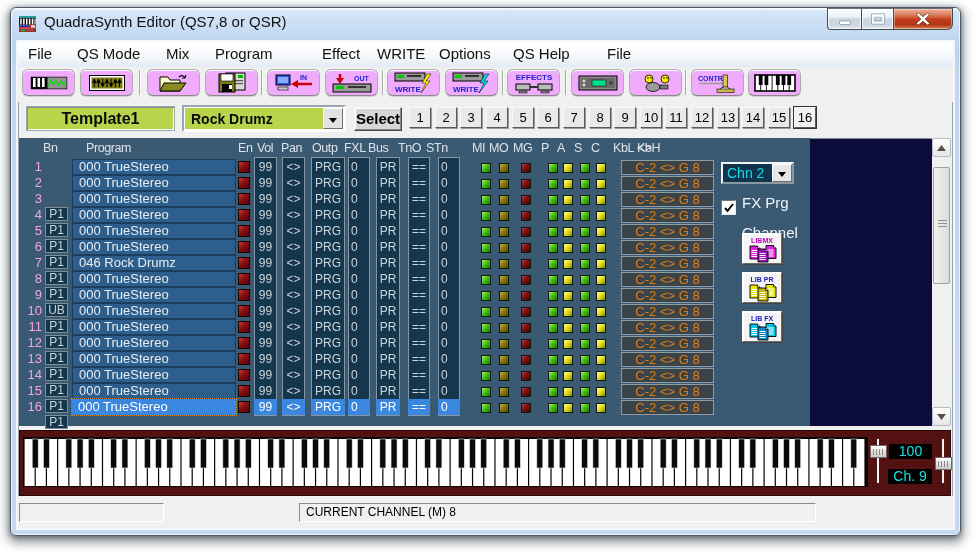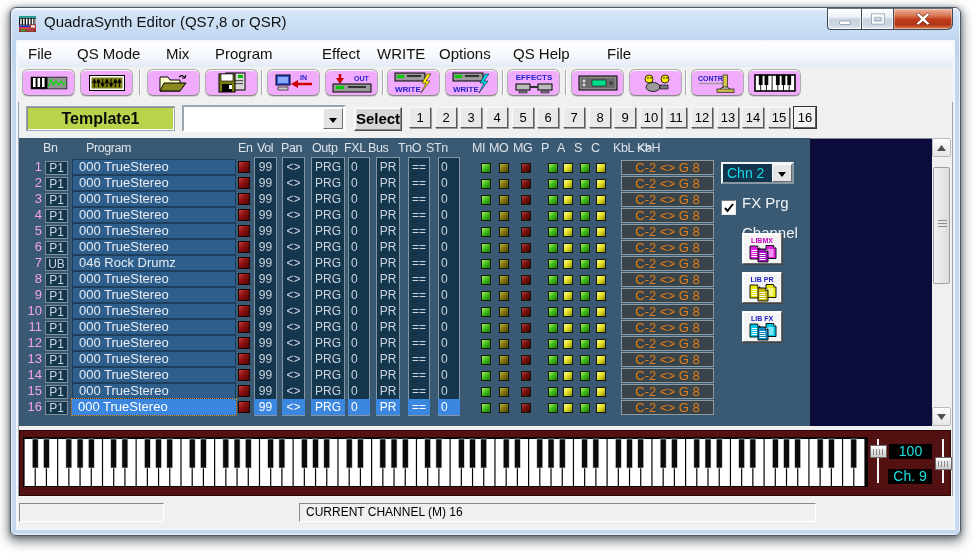--- a/index.html
+++ b/index.html
@@ -54,21 +54,21 @@
   font-size:13px; color:#000; text-align:center; line-height:19px; }
 #nb16 { outline:1px solid #333; background:#f2f2f2; }
 
 #mdi { position:absolute; left:19px; top:138px; width:932px; height:288px; background:#0b0b3c;
   border-top:1px solid #828c96; border-left:1px solid #828c96; }
 #panel { position:absolute; left:19px; top:138px; width:791px; height:288px; background:#3a5972; }
 .hdr { position:absolute; top:141px; font-size:12.5px; letter-spacing:-0.4px; color:#dce3ea; }
 .rnum { position:absolute; left:20px; width:22px; height:16px; font-size:13px; color:#f0a4f0;
   text-align:right; line-height:16px; }
 .bnbox { position:absolute; left:45px; width:23px; height:14px; background:#15374e;
-  border:1px solid #7e8c99; font-size:12px; color:#c9d2da; text-align:center; line-height:12px; }
+  border:1px solid #7e8c99; font-size:12px; color:#c9d2da; text-align:center; line-height:12px;margin-top:46px; }
 .prog { position:absolute; left:72px; width:164px; height:16px; background:#2e5e8c;
   border:1px solid #1c3e5c;
   font-size:13px; color:#e8edf2; line-height:14px; padding-left:6px; }
 .cell-sel { position:absolute; left:72px; width:164px; height:16px; background:#3b87e0;
   outline:1px dotted #d88a20; font-size:13px; color:#ffffff; line-height:15px; padding-left:6px; }
 .enled { position:absolute; left:238px; width:12px; height:12px; border:1px solid #160404;
   background:linear-gradient(135deg,#c84040 0%,#8e1212 40%,#520606 100%); }
 .strip { position:absolute; top:157px; height:259px; background:#15374e; border:1px solid #8795a3; }
 .stxt { position:absolute; height:16px; font-size:12px; color:#ccd4dc; text-align:center; line-height:16px; }
 .stxt-sel { background:#3b87e0; color:#fff; }
@@ -319,20 +319,21 @@
 <div class="tsep" style="left:121px"></div>
 <div class="tsep" style="left:243px"></div>
 <div class="tsep" style="left:364px"></div>
 <div class="tsep" style="left:484px"></div>
 <div class="tsep" style="left:547px"></div>
 <div class="tsep" style="left:667px"></div>
   </div>
 
 <div id="tmplbox">Template1</div>
 <div id="combo">
+    <div class="list">Rock Drumz</div>
     <div class="btn"></div>
   </div>
 <div id="selbtn">Select</div>
 <div class="numbtn" style="left:409px">1</div>
 <div class="numbtn" style="left:435px">2</div>
 <div class="numbtn" style="left:460px">3</div>
 <div class="numbtn" style="left:486px">4</div>
 <div class="numbtn" style="left:512px">5</div>
 <div class="numbtn" style="left:537px">6</div>
 <div class="numbtn" style="left:563px">7</div>
@@ -903,14 +904,14 @@
   <div class="slider-track" style="left:857px;top:8px;height:44px"></div>
   <div class="slider-handle" style="left:850px;top:14px"></div>
   <div class="lcd" style="left:869px;top:13px;width:43px;height:15px;line-height:15px">100</div>
   <div class="lcd" style="left:868px;top:38px;width:44px;height:15px;line-height:15px">Ch. 9</div>
   <div class="slider-track" style="left:922px;top:8px;height:44px"></div>
   <div class="slider-handle" style="left:915px;top:26px"></div>
 </div>
 
 <div id="status">
   <div class="spanel" style="left:1px;width:145px"></div>
-  <div class="spanel" style="left:281px;width:517px">CURRENT CHANNEL (M) 16</div>
+  <div class="spanel" style="left:281px;width:517px">CURRENT CHANNEL (M) 8</div>
 </div>
 
 </body></html>

